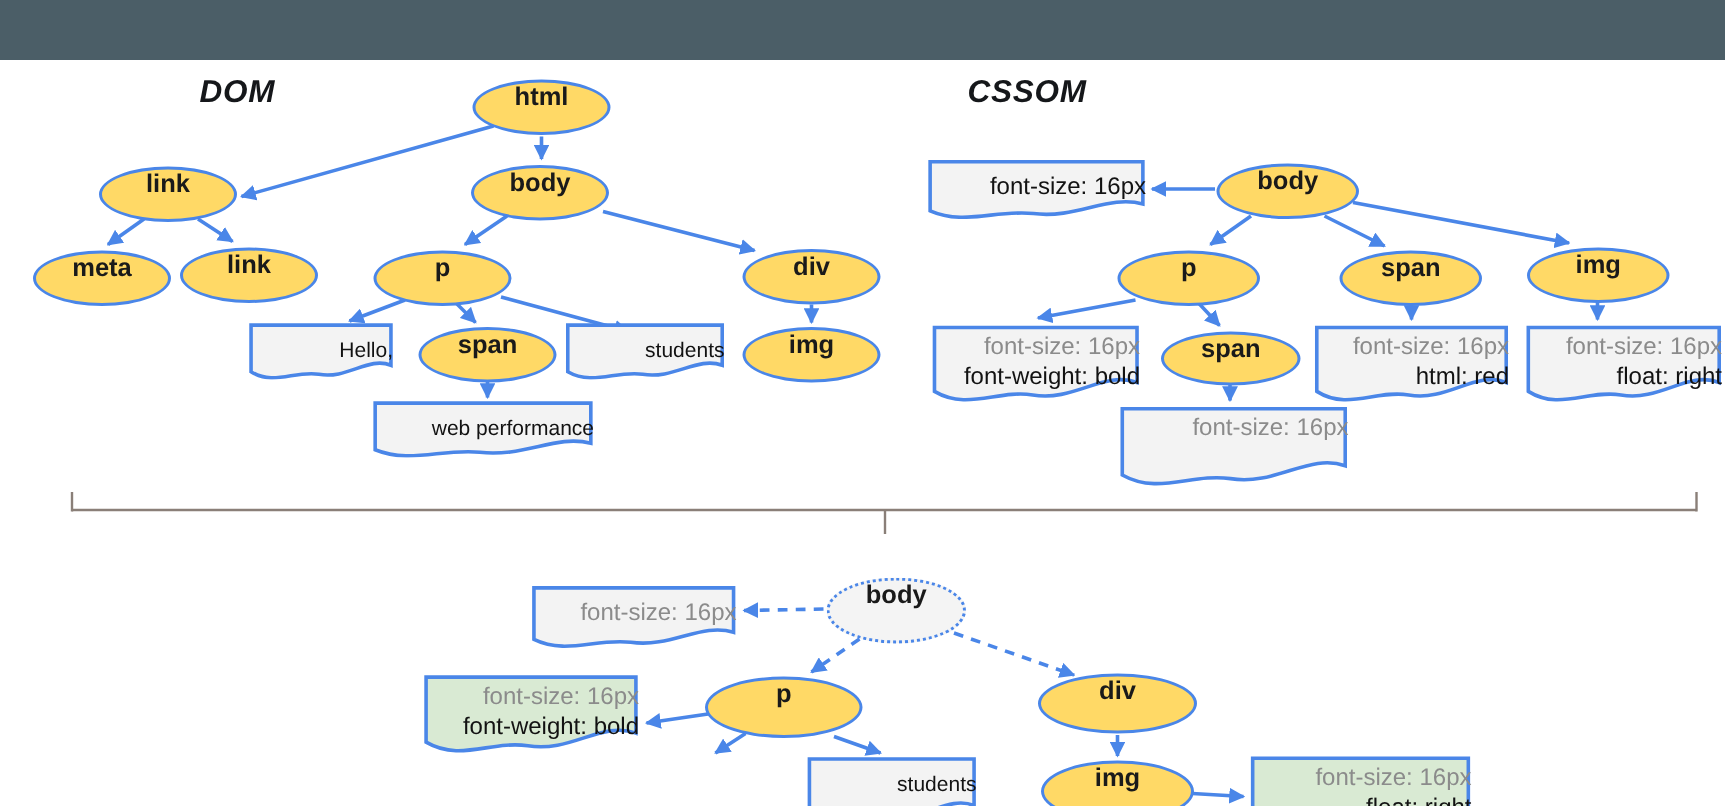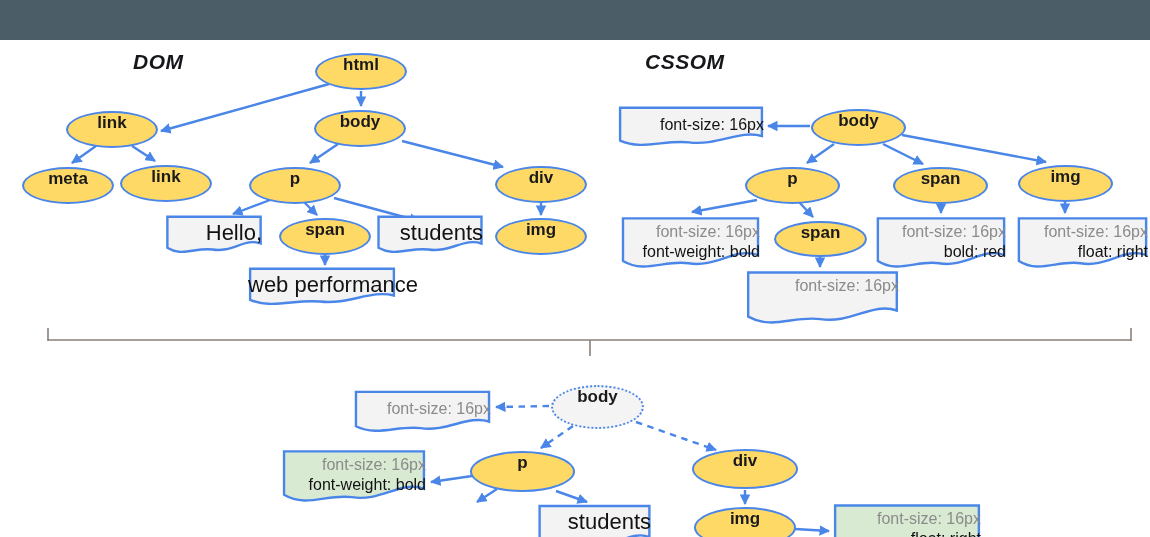--- a/index.html
+++ b/index.html
@@ -16,21 +16,21 @@
   .doc{position:absolute;z-index:2;}
   .doc svg.shape{position:absolute;left:0;top:0;width:100%;height:100%;}
   .doc path{fill:#f3f3f3;stroke:#4a86e8;stroke-width:2.4;vector-effect:non-scaling-stroke;}
   .doc.green path{fill:#d9ead3;}
   .lines{position:absolute;left:0;right:0;top:0;text-align:right;font-size:16px;
          line-height:20px;color:#1a1a1a;z-index:2;white-space:nowrap;}
   .lines .inh{color:#8b8b8b;display:block;}
   .lines .own{color:#121212;display:block;}
   .doc.one .lines{padding-top:9px;}
   .doc.two .lines{padding-top:6px;}
-  .doc.tnode .lines{padding-top:8px;font-size:22px;}
+  .doc.tnode .lines{padding-top:8px;font-size:14px;}
   svg#wires{position:absolute;left:0;top:0;z-index:1;}
   svg#wires line.w{stroke:#4a86e8;stroke-width:2.4;}
   svg#wires line.dash{stroke-dasharray:6.5 5.5;}
   svg#wires line.dv{stroke:#8a7f78;stroke-width:1.6;}
 </style>
 </head>
 <body>
 
 <div id="stage">
 
@@ -171,21 +171,21 @@
         <span class="inh">font-size: 16px</span>
         <span class="own">font-weight: bold</span>
       </div>
   </div>
   <div class="doc two" style="left:876px;top:176px;width:130px;height:52px">
     <svg class="shape" viewBox="0 0 140 44" preserveAspectRatio="none">
         <path d="M2 2 H138 V33 C116 26 96 44 68 40 C44 37 24 49 2 38 Z"></path>
       </svg>
     <div class="lines">
         <span class="inh">font-size: 16px</span>
-        <span class="own">bold: red</span>
+        <span class="own">html: red</span>
       </div>
   </div>
   <div class="doc two" style="left:1017px;top:176px;width:131px;height:52px">
     <svg class="shape" viewBox="0 0 140 44" preserveAspectRatio="none">
         <path d="M2 2 H138 V33 C116 26 96 44 68 40 C44 37 24 49 2 38 Z"></path>
       </svg>
     <div class="lines">
         <span class="inh">font-size: 16px</span>
         <span class="own">float: right</span>
       </div>

